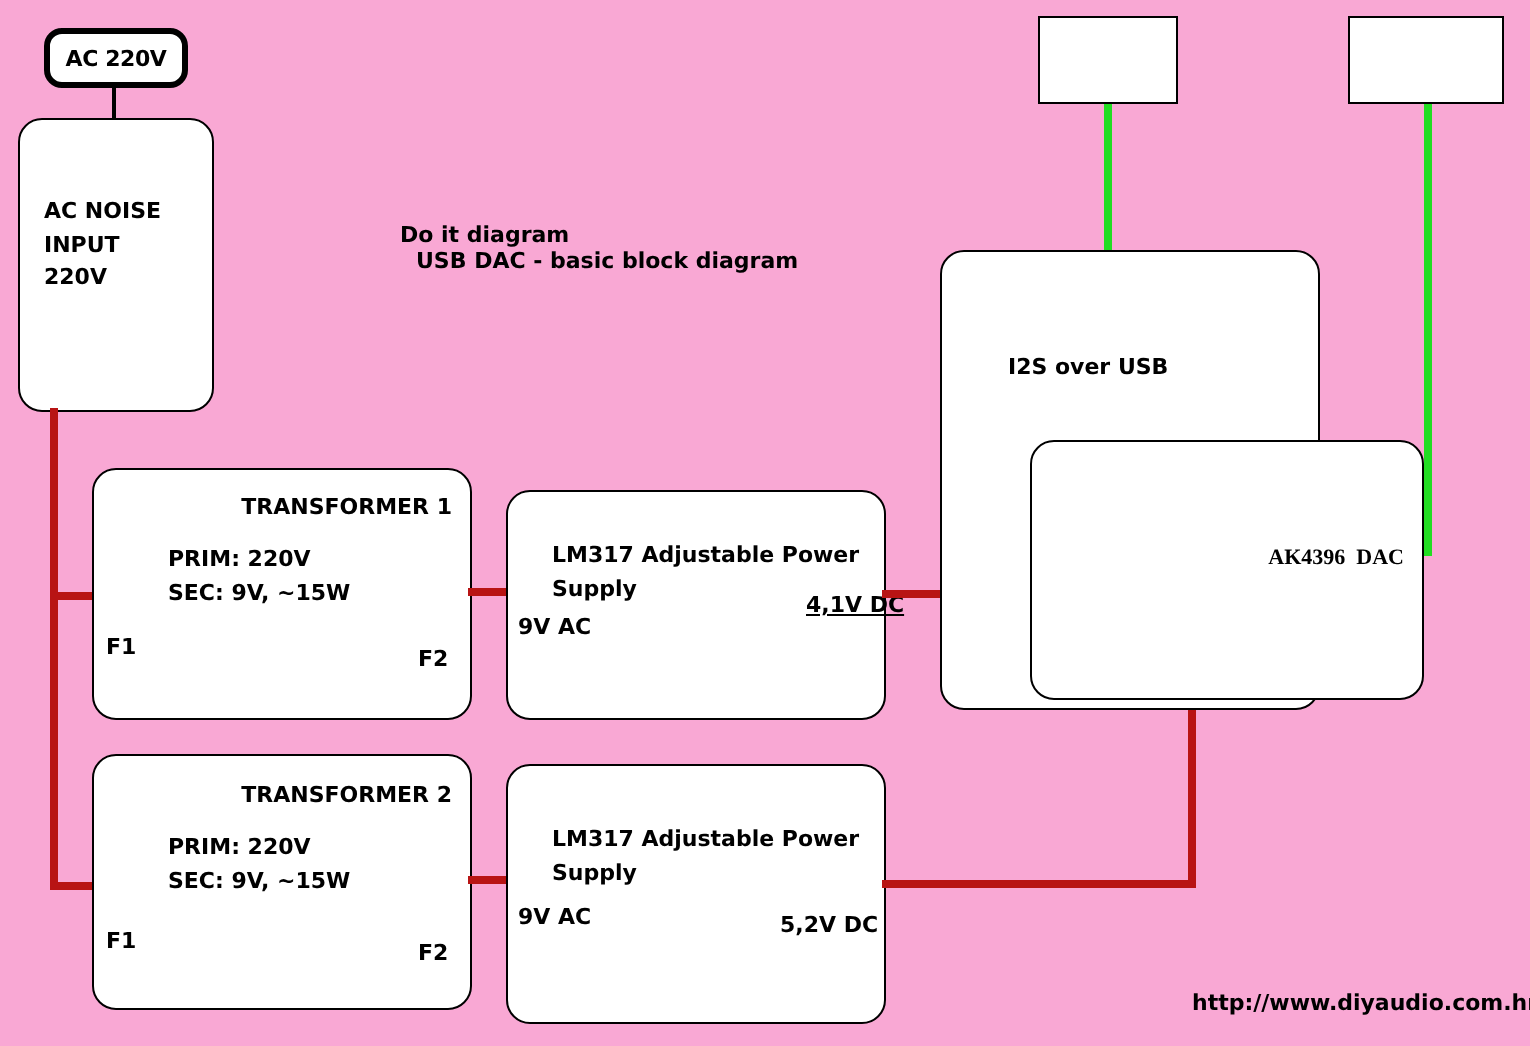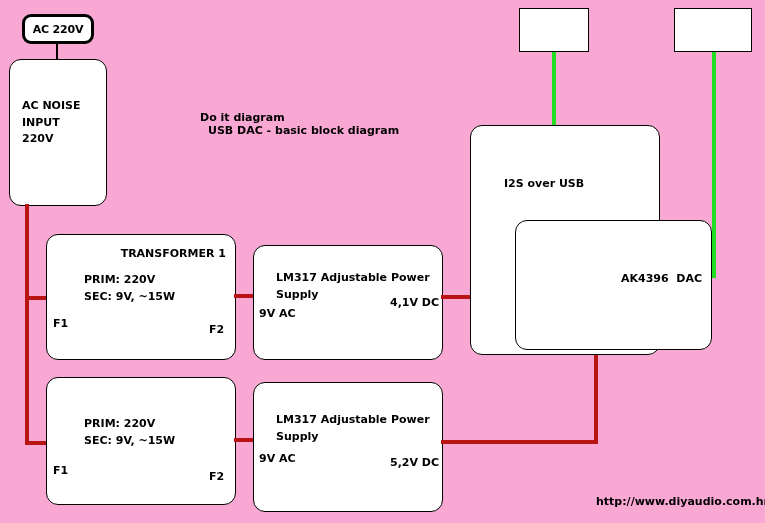--- a/index.html
+++ b/index.html
@@ -91,26 +91,27 @@
   <div class="boxlabel center" style="left:56px; top:246px; width:170px;">TRANSFORMER 1</div>
   <div class="boxlabel" style="left:84px; top:272px; width:150px;"><span>PRIM: 220V</span><br><span>SEC: 9V, ~15W</span></div>
   <div class="boxlabel" style="left:53px; top:316px;">F1</div>
   <div class="boxlabel" style="left:209px; top:322px;">F2</div>
 
   <div class="wire red" style="left:234px; top:294px; width:22px; height:4px;"></div>
 
   <div class="blk round" style="left:253px; top:245px; width:190px; height:115px;"></div>
   <div class="boxlabel" style="left:276px; top:270px; width:160px;"><span>LM317 Adjustable Power</span><br><span>Supply</span></div>
   <div class="boxlabel" style="left:259px; top:306px;">9V AC</div>
-  <div class="boxlabel" style="left:390px; top:295px;">4,1V DC</div>
+  <div class="boxlabel" style="left:403px; top:295px;text-decoration:underline;">4,1V DC</div>
 
   <div class="wire red" style="left:441px; top:295px; width:62px; height:4px;"></div>
   <div class="wire red" style="left:499px; top:256px; width:4px; height:43px;"></div>
 
   <div class="blk round" style="left:46px; top:377px; width:190px; height:128px;"></div>
+  <div class="boxlabel center" style="left:56px; top:390px; width:170px;">TRANSFORMER 2</div>
   <div class="boxlabel" style="left:84px; top:416px; width:150px;"><span>PRIM: 220V</span><br><span>SEC: 9V, ~15W</span></div>
   <div class="boxlabel" style="left:53px; top:463px;">F1</div>
   <div class="boxlabel" style="left:209px; top:469px;">F2</div>
 
   <div class="wire red" style="left:234px; top:438px; width:22px; height:4px;"></div>
 
   <div class="blk round" style="left:253px; top:382px; width:190px; height:130px;"></div>
   <div class="boxlabel" style="left:276px; top:412px; width:160px;"><span>LM317 Adjustable Power</span><br><span>Supply</span></div>
   <div class="boxlabel" style="left:259px; top:451px;">9V AC</div>
   <div class="boxlabel" style="left:390px; top:455px;">5,2V DC</div>
@@ -124,20 +125,20 @@
 
   <div class="blk sharp" style="left:674px; top:8px; width:78px; height:44px;"></div>
 
   <div class="wire green" style="left:712px; top:52px; width:4px; height:226px;"></div>
   <div class="wire green" style="left:707px; top:274px; width:9px; height:4px;"></div>
 
   <div class="blk round" style="left:470px; top:125px; width:190px; height:230px;"></div>
   <div class="boxlabel" style="left:504px; top:152px;margin-top:24px;">I2S over USB</div>
 
   <div class="blk round" style="left:515px; top:220px; width:197px; height:130px;"></div>
-  <div class="boxlabel center" style="left:525px; top:271px; width:177px;">AK4396  DAC</div>
+  <div class="boxlabel center" style="left:525px; top:271px; width:177px;font-family:Liberation Serif, serif;">AK4396  DAC</div>
 
   <div class="txt t11" style="left:208px; top:90px;margin-top:33px;">USB DAC - basic block diagram</div>
   <div class="txt t11" style="left:200px; top:110px;">Do it diagram</div>
 
   <div class="txt t11" style="left:596px; top:494px;">http://www.diyaudio.com.hr/</div>
 
 </div>
 
 </body></html>

